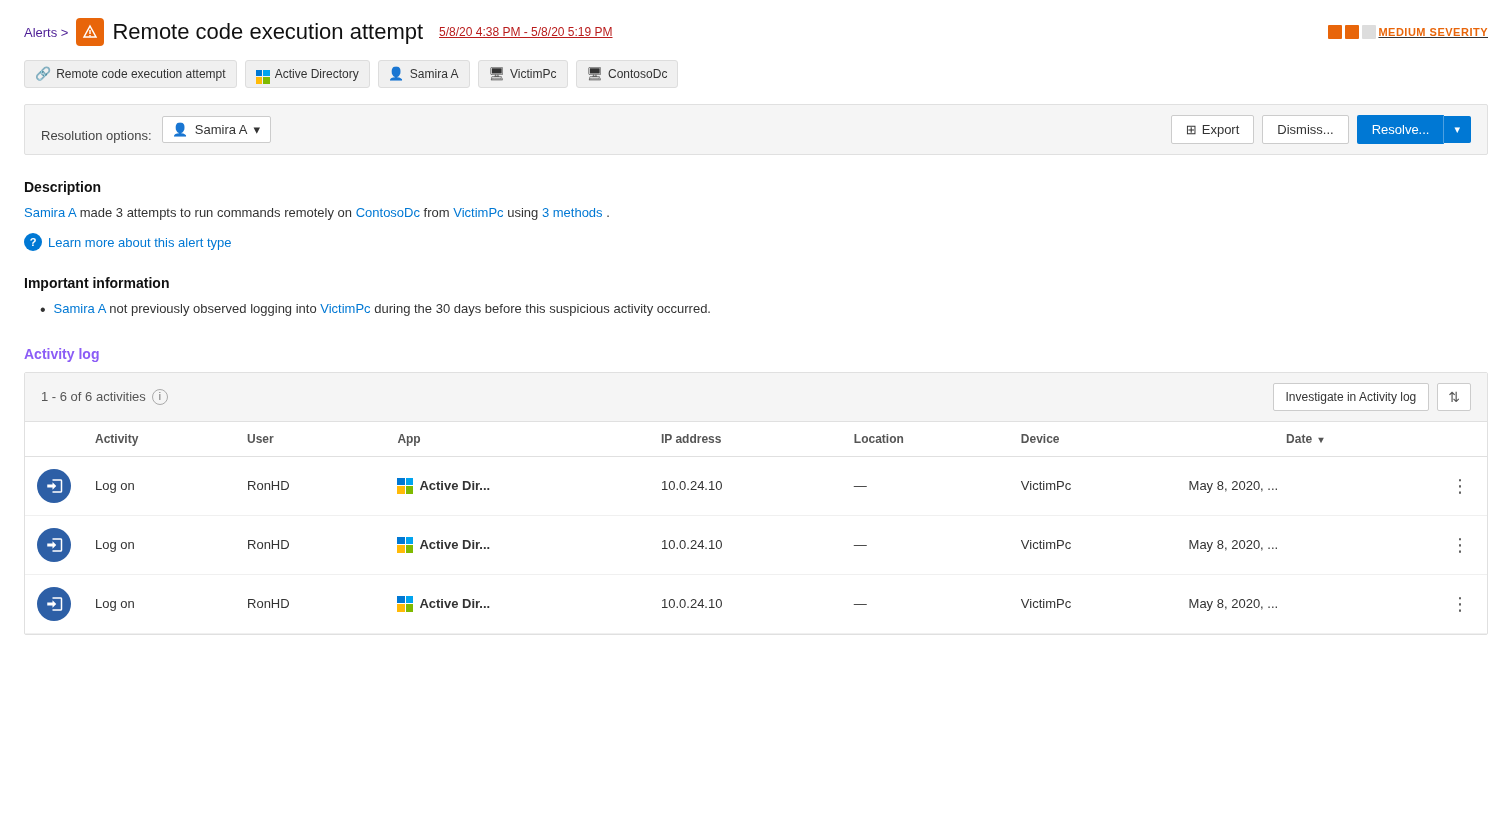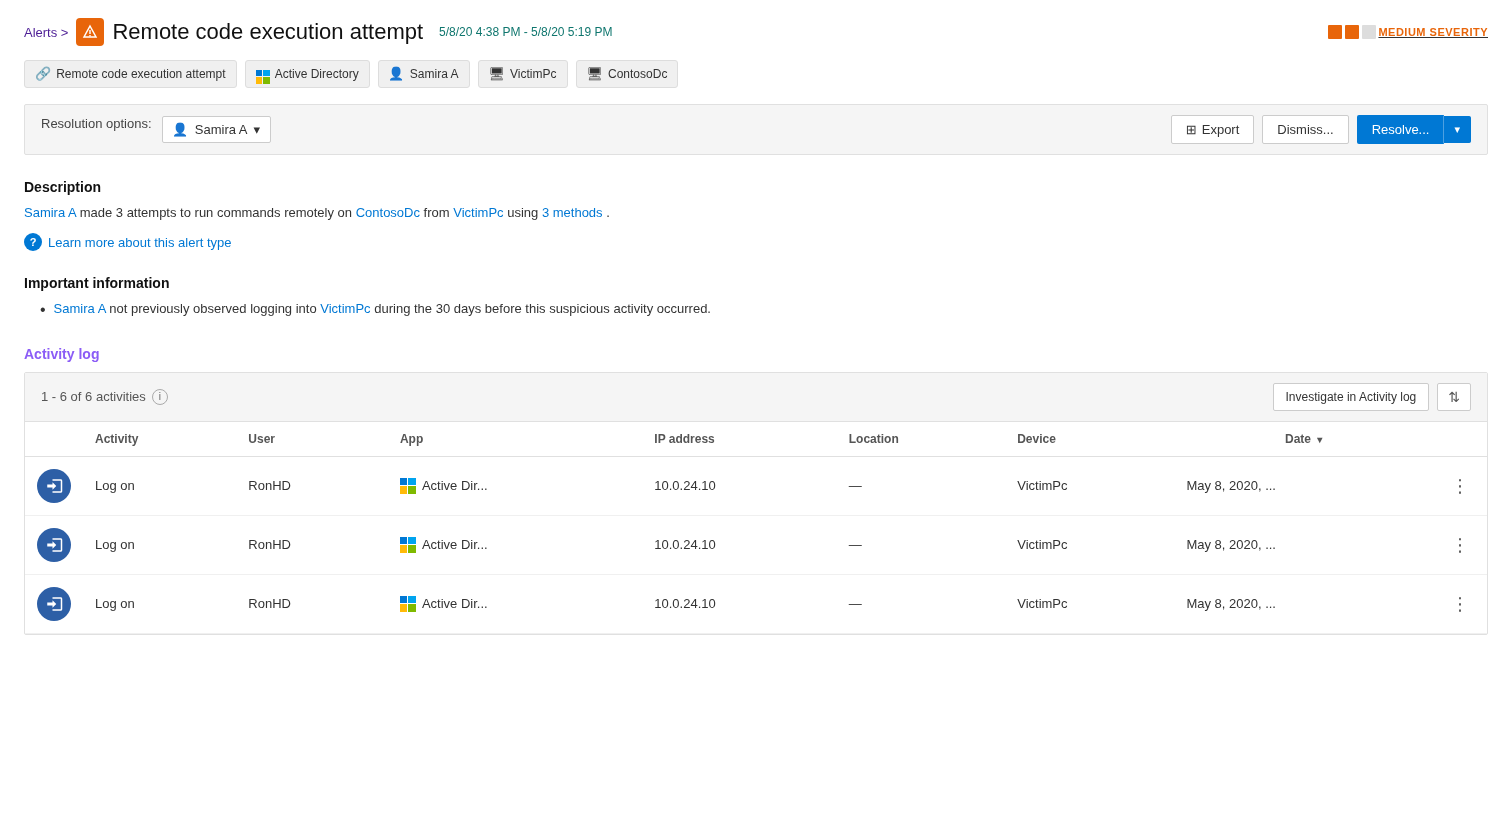--- a/index.html
+++ b/index.html
@@ -43,22 +43,23 @@
       color: white;
       font-size: 14px;
     }
     .alert-title {
       font-size: 22px;
       font-weight: 300;
       color: #111;
     }
     .alert-time {
       font-size: 12px;
-      color: #0f766e;
+      color: #b91c1c;
       margin-left: 8px;
+      text-decoration: underline;
     }
     .severity-badge {
       display: flex;
       flex-direction: row;
       align-items: center;
       gap: 2px;
       text-decoration: underline;
     }
     .severity-squares {
       display: flex;
@@ -109,21 +110,21 @@
       align-items: center;
       justify-content: space-between;
       background: #f5f5f5;
       border: 1px solid #e0e0e0;
       padding: 10px 16px;
       margin-bottom: 24px;
       border-radius: 2px;
     }
     .resolution-left {
       display: flex;
-      align-items: flex-start;
+      align-items: flex-end;
       gap: 10px;
     }
     .resolution-label {
       font-size: 13px;
       color: #444;
     }
     .user-dropdown {
       display: flex;
       align-items: center;
       gap: 6px;
@@ -314,20 +315,21 @@
       display: flex;
       align-items: center;
       justify-content: center;
       color: white;
       font-size: 16px;
     }
     .app-cell {
       display: flex;
       align-items: center;
       gap: 6px;
+      font-weight: bold;
     }
     .windows-icon {
       width: 16px;
       height: 16px;
       display: inline-grid;
       grid-template-columns: 1fr 1fr;
       gap: 1px;
     }
     .windows-icon span {
       display: block;

